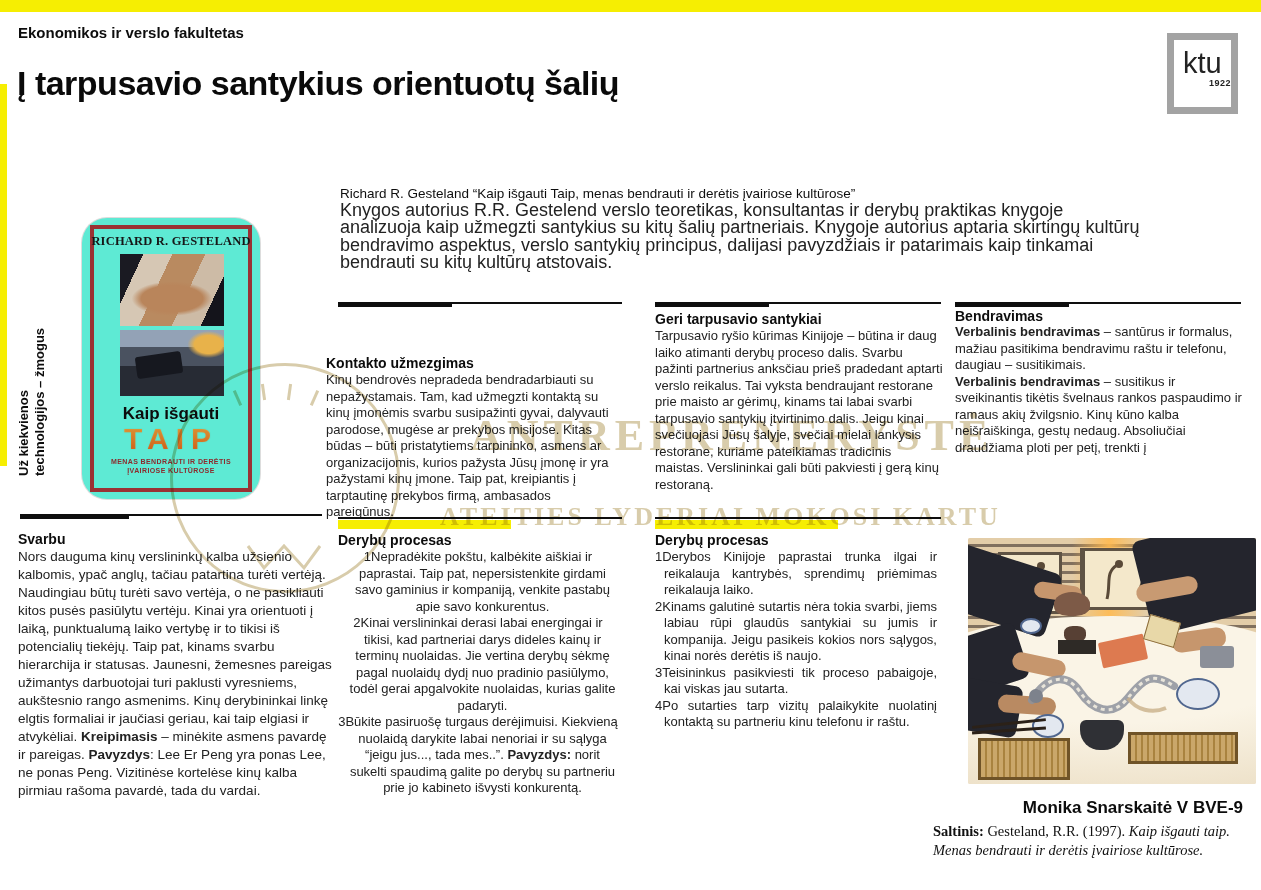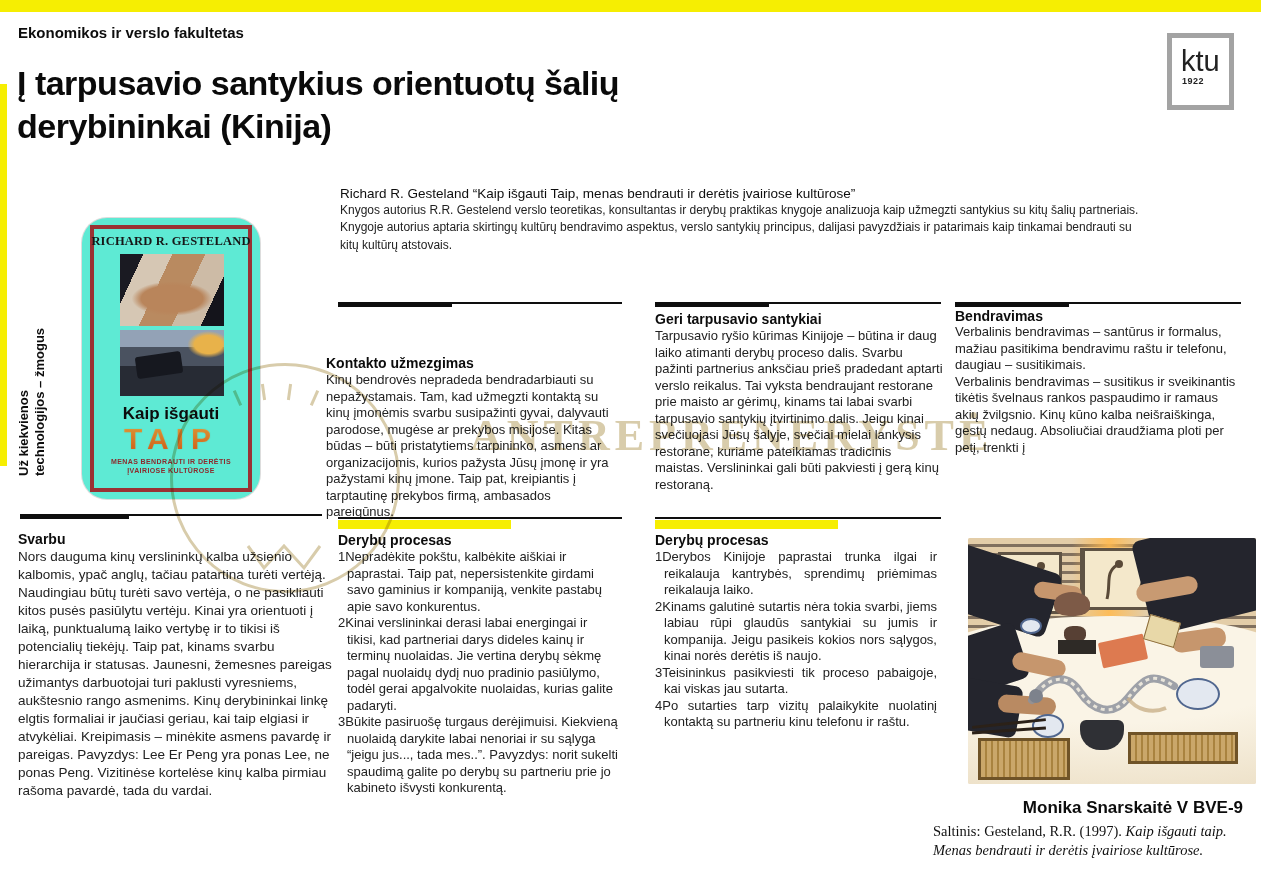--- a/index.html
+++ b/index.html
@@ -11,23 +11,23 @@
   }
   html,body{margin:0;padding:0;background:#fff;}
   .page{position:relative;width:1261px;height:890px;background:#fff;overflow:hidden;
         font-family:"Liberation Sans",sans-serif;color:var(--body);}
   
   .top-bar{position:absolute;left:0;top:0;width:1261px;height:12px;background:var(--yellow);}
   .left-bar{position:absolute;left:0;top:84px;width:7px;height:382px;background:var(--yellow);}
   
   .faculty{position:absolute;left:18px;top:24px;font-size:15px;font-weight:700;color:#0d0d0d;}
   .title{position:absolute;left:17px;top:62px;font-size:34px;line-height:43px;font-weight:700;color:#0a0a0a;letter-spacing:-0.5px;}
-  .ktu-logo{position:absolute;left:1167px;top:33px;width:57px;height:67px;border:5px solid #a3a3a3;background:#fff;}
+  .ktu-logo{position:absolute;left:1167px;top:33px;width:57px;height:67px;border:7px solid #a3a3a3;background:#fff;}
   .ktu-logo .kt{font-size:29px;color:#222;margin:8px 0 0 9px;line-height:30px;font-weight:400;}
-  .ktu-logo .yr{font-size:9px;font-weight:700;color:#222;margin:0 0 0 10px;letter-spacing:0.5px;}
+  .ktu-logo .yr{font-size:9px;font-weight:700;color:#222;margin:0 0 0 10px;letter-spacing:0.5px;text-align:right;}
   .vtag{position:absolute;left:-42px;top:384px;width:150px;height:34px;transform:rotate(-90deg);
         font-size:13px;font-weight:700;line-height:16px;color:#0d0d0d;text-align:left;}
   
   .cover{position:absolute;left:82px;top:218px;width:178px;height:281px;background:#5eead4;box-shadow:0 0 0 1px #ddd;border-radius:25px;}
   .cover .frame{position:absolute;left:8px;top:7px;right:8px;bottom:7px;border:4px solid var(--bookred);}
   .cover .author{position:absolute;left:0;right:0;top:16px;text-align:center;
         font-family:"Liberation Serif",serif;font-weight:700;font-size:12.5px;color:#161616;letter-spacing:0.2px;}
   .cover .shot1{position:absolute;left:38px;top:36px;width:104px;height:72px;
         background:
           radial-gradient(56px 24px at 50% 62%, #b9855b 0 55%, rgba(185,133,91,0) 72%),
@@ -38,36 +38,36 @@
           linear-gradient(180deg,#93a2b6 0 26%,#4a5260 26% 55%,#272b34 55%);}
   .cover .phone{position:absolute;left:54px;top:136px;width:46px;height:22px;background:#16181f;transform:rotate(-8deg);border-radius:3px;}
   .cover .t-small{position:absolute;left:0;right:0;top:186px;text-align:center;font-weight:700;font-size:17px;color:#0c0c0c;}
   .cover .t-big{position:absolute;left:0;right:0;top:204px;text-align:center;font-weight:800;font-size:30px;letter-spacing:7px;
         background:linear-gradient(180deg,#ffd24d 10%,#ef7d1d 85%);-webkit-background-clip:text;background-clip:text;color:transparent;
         text-shadow:0 0 1px rgba(150,40,20,0.35);}
   .cover .sub{position:absolute;left:0;right:0;text-align:center;font-weight:700;font-size:7px;color:#8c2b2d;letter-spacing:0.4px;}
   
   .intro{position:absolute;left:340px;top:186px;width:800px;}
   .intro h3{margin:0;font-size:13.5px;font-weight:400;color:#0e0e0e;}
-  .intro p{margin:1px 0 0 0;font-size:12px;line-height:17.3px;color:#222;}
+  .intro p{margin:1px 0 0 0;font-size:18px;line-height:17.3px;color:#222;}
   
   .rule{position:absolute;height:6px;}
   .rule .thin{position:absolute;left:0;right:0;top:0;height:2px;background:#0e0e0e;}
   .rule .thick{position:absolute;left:0;top:0;height:5px;background:#0e0e0e;width:40%;}
   .rule-y{position:absolute;height:13px;}
   .rule-y .thin{position:absolute;left:0;right:0;top:0;height:2px;background:#0e0e0e;}
   .rule-y .hl{position:absolute;left:0;top:3px;height:9px;background:var(--yellow);width:61%;}
   
   .sec-h{font-size:14px;font-weight:700;color:#0c0c0c;margin:0 0 1px 0;}
   .coltext{font-size:13px;line-height:16.5px;color:#222;}
   .clip{overflow:hidden;}
-  .oli{padding-left:9px;text-indent:-9px;}
+  .oli{padding-left:9px;text-indent:-9px;text-align:center;}
   .justify .oli{text-align:justify;}
   .rp{margin:0;}
-  .b{font-weight:400;}
+  .b{font-weight:700;}
   .i{font-style:italic;}
   .svarbu-body{font-size:13.5px;line-height:18px;color:#222;}
   
   .photo{position:absolute;left:968px;top:538px;width:288px;height:246px;background:#e9dcc6;overflow:hidden;border-radius:2px;}
   .ph-blinds{position:absolute;left:0;top:0;right:0;height:96px;background:repeating-linear-gradient(180deg,#e3cda8 0 6px,#80705e 6px 9px);}
   .ph-sun{position:absolute;left:104px;top:0;width:74px;height:100px;background:linear-gradient(90deg,rgba(255,170,60,0),rgba(255,186,80,0.9),rgba(255,170,60,0));}
   .ph-screen{position:absolute;background:#f4e8cb;border:3px solid #5f5344;}
   .ph-screen svg{position:absolute;left:2px;top:2px;}
   .ph-table{position:absolute;left:-28px;right:-28px;top:78px;bottom:-10px;
         background:radial-gradient(120% 100% at 50% 0%,#faf4e6 0 60%,#eee2ca 100%);
@@ -95,30 +95,30 @@
 
   <div class="wm wm-bulb"></div>
   <div class="wm-tick" style="left:236px;top:390px;transform:rotate(-24deg);"></div>
   <div class="wm-tick" style="left:262px;top:384px;transform:rotate(-8deg);"></div>
   <div class="wm-tick" style="left:288px;top:384px;transform:rotate(8deg);"></div>
   <div class="wm-tick" style="left:313px;top:390px;transform:rotate(24deg);"></div>
   <svg class="wm" style="left:244px;top:540px;" width="80" height="34" viewBox="0 0 80 34">
     <path d="M4 6 L20 28 L40 6 L60 28 L76 6" fill="none" stroke="#d8ccab" stroke-width="3"></path>
   </svg>
   <div class="wm wm-1">ANTREPRENERYSTĖ</div>
+  <div class="wm wm-2">ATEITIES LYDERIAI MOKOSI KARTU</div>
 
   <div class="content">
 
     <div class="top-bar"></div>
     <div class="left-bar"></div>
 
     <div class="faculty">Ekonomikos ir verslo fakultetas</div>
     <div class="title">
       <div>Į tarpusavio santykius orientuotų šalių</div>
-      <div>derybininkai (Kinija)</div>
     </div>
     <div class="ktu-logo">
       <div class="kt">ktu</div>
       <div class="yr">1922</div>
     </div>
     <div class="vtag">
       <div>Už kiekvienos</div>
       <div>technologijos – žmogus</div>
     </div>
 

